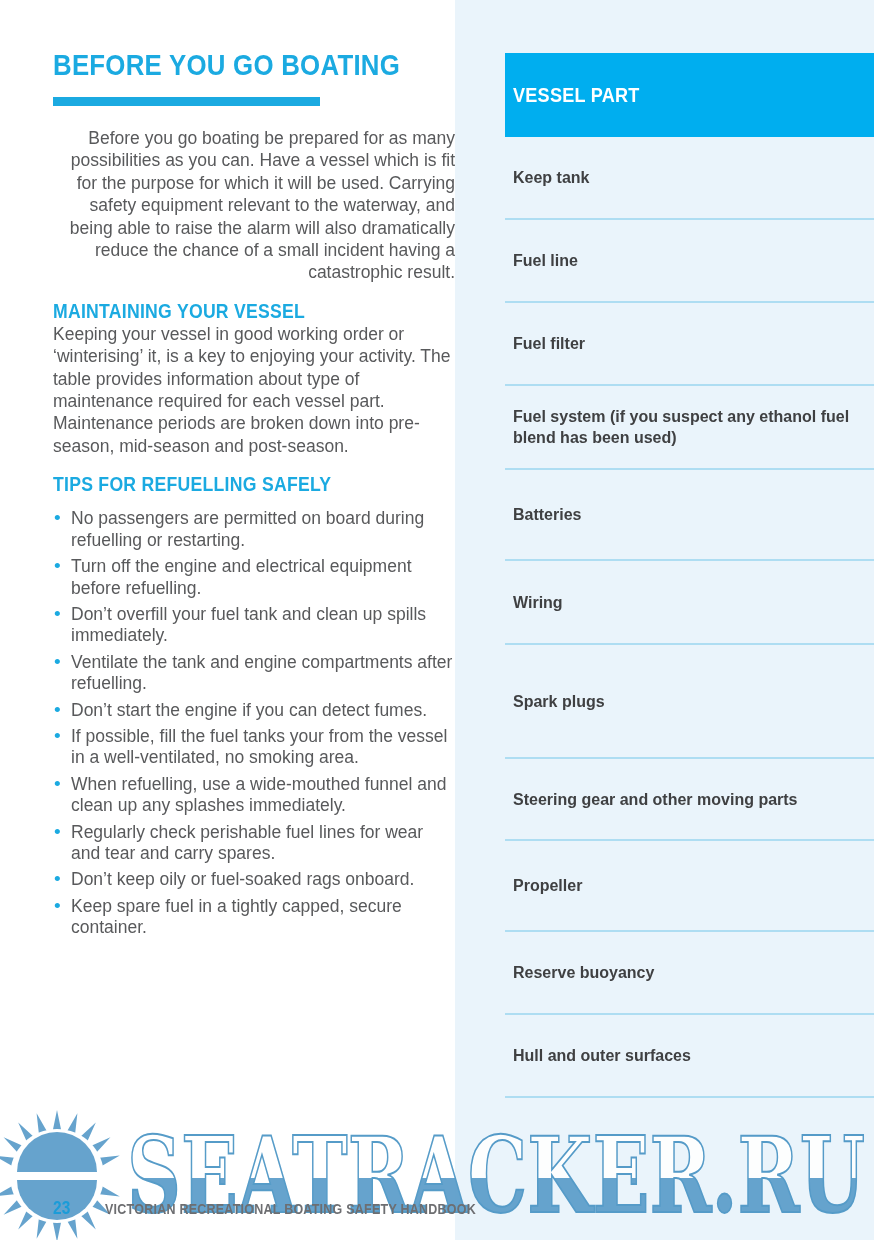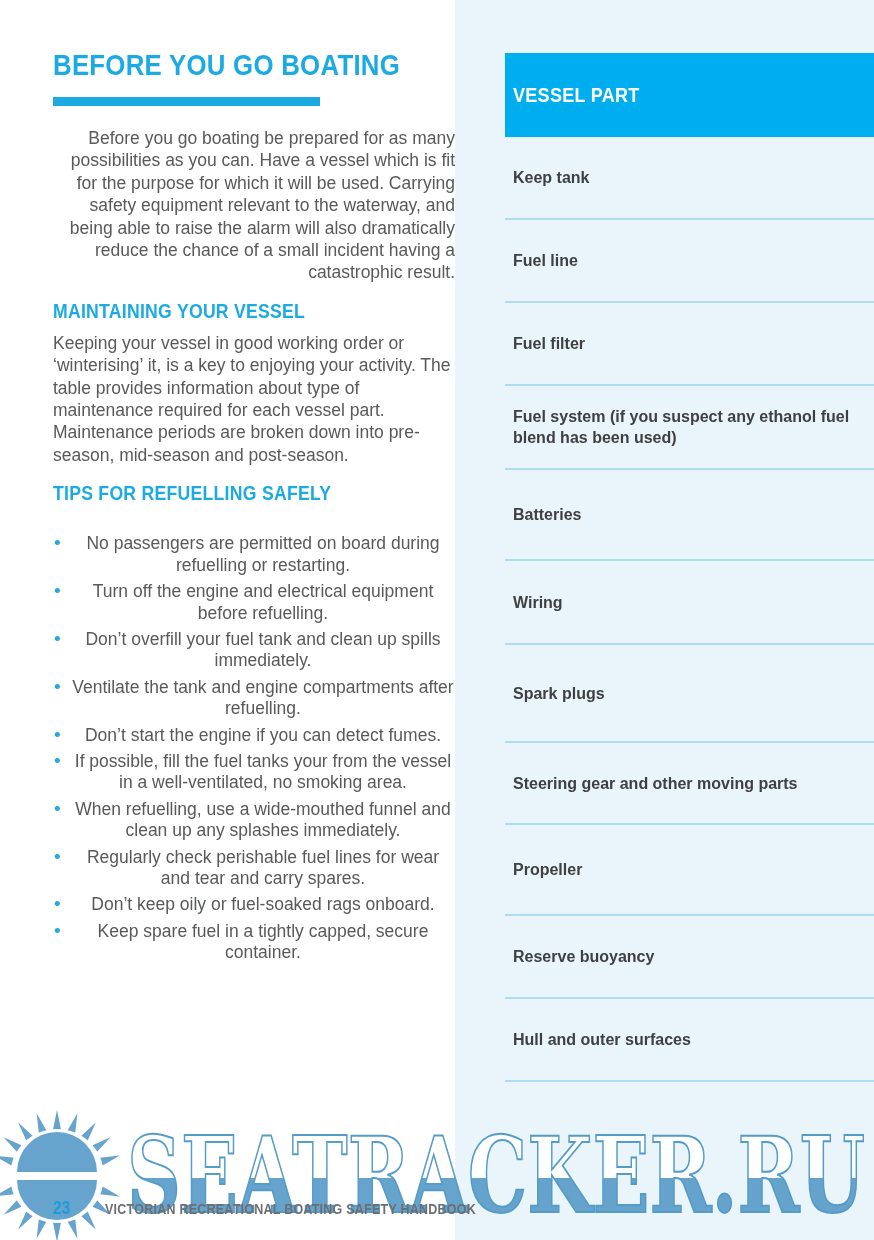--- a/index.html
+++ b/index.html
@@ -34,23 +34,23 @@
   .body-text{
     font-size:17.5px; line-height:22.4px;
     color:var(--body_text);
   }
   .intro{ margin-top:21px;text-align:right; }
   .sec-heading{
     margin-top:15px;
     font-size:20.5px; line-height:24px; font-weight:bold;
     color:var(--accent);
   }
-  .sec-body{ margin-top:9px; }
+  .sec-body{ }
   .bullet-list{
-    margin-top:28px; list-style:none;text-align:center;
+    margin-top:12px; list-style:none;
   }
   .bullet-list li{
     position:relative;
     padding-left:18px;
     margin-bottom:5px;
     font-size:17.5px; line-height:21.4px;
     color:var(--body_text);
   }
   .bullet-list li::before{
     content:"\2022";
@@ -80,21 +80,21 @@
     height:83px;
     display:flex; align-items:center;
     padding:0 10px 0 8px;
     border-bottom:2px solid var(--divider);
     font-size:16px; font-weight:bold; line-height:21px;
     color:var(--label_text);
   }
   .vtable > div:nth-child(5){ height:84px; }
   .vtable > div:nth-child(6){ height:91px; }
   .vtable > div:nth-child(7){ height:84px; }
-  .vtable > div:nth-child(8){ height:98px; }
+  .vtable > div:nth-child(8){ height:114px; }
   .vtable > div:nth-child(9){ height:82px; }
   .vtable > div:nth-child(10){ height:91px; }
   .vtable > div:nth-child(13){ height:81px; }
   
   .watermark{
     position:absolute; left:0; top:0; width:874px; height:1240px;
     z-index:50; pointer-events:none; opacity:0.95;
   }
   .wm-text{
     font-family:"DejaVu Serif", serif;

